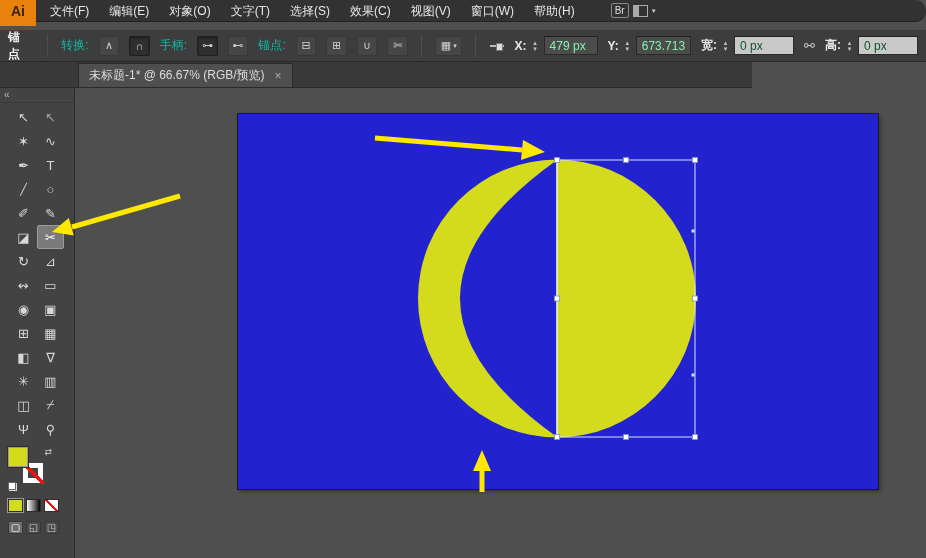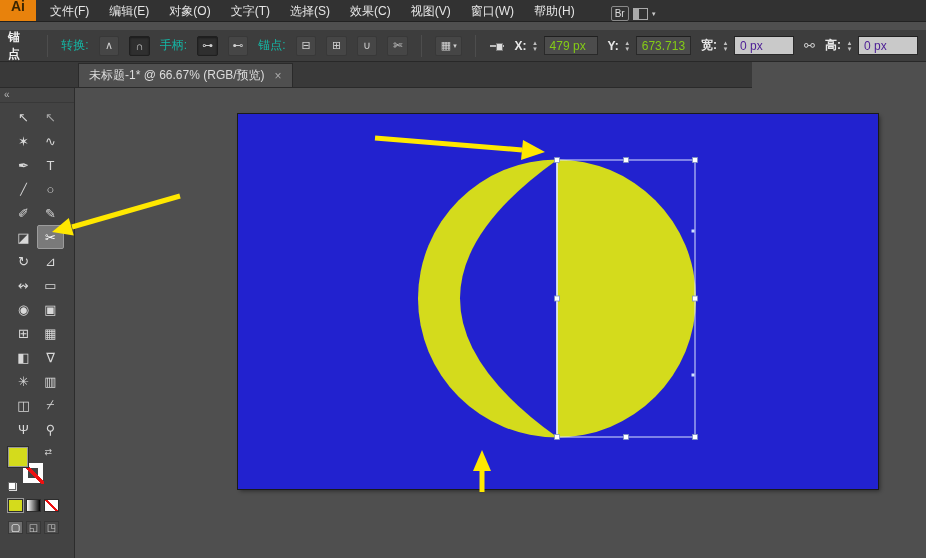--- a/index.html
+++ b/index.html
@@ -6,21 +6,21 @@
     --artboard:#2222cf;
     --shape:#d4db1c;
     --arrow:#ffe800;
     --fill-swatch:#d4db1c;
   }
   *{box-sizing:border-box;margin:0;padding:0;}
   html,body{width:926px;height:558px;overflow:hidden;}
   body{font-family:"Liberation Sans","DejaVu Sans",sans-serif;background:#4f4f4f;position:relative;font-size:12px;}
 
   
-  .menubar{position:absolute;left:0;top:0;width:926px;height:22px;background:#323232;display:flex;align-items:flex-end;color:#e6e6e6;border-bottom:1px solid #222;}
+  .menubar{position:absolute;left:0;top:0;width:926px;height:22px;background:#323232;display:flex;align-items:center;color:#e6e6e6;border-bottom:1px solid #222;border-radius:14px;}
   .ai-logo{width:36px;height:30px;background:#e8820c;color:#3a2502;font-weight:bold;font-size:14px;display:flex;align-items:center;justify-content:center;cursor:pointer;}
   .menus{display:flex;height:100%;align-items:center;margin-left:4px;}
   .menu-item{padding:0 10px;line-height:30px;cursor:pointer;white-space:nowrap;}
   .mb-right{display:flex;align-items:center;margin-left:26px;gap:4px;}
   .br-badge{border:1px solid #8a8a8a;border-radius:2px;padding:1px 3px;font-size:10px;color:#ddd;cursor:pointer;}
   .ws-btn{display:flex;align-items:center;gap:3px;cursor:pointer;}
   .ws-icon{width:15px;height:12px;border:1px solid #aaa;background:linear-gradient(90deg,#aaa 0 5px,transparent 5px);}
   .caret{font-size:6px;color:#ccc;}
 
   
@@ -31,22 +31,22 @@
   .icon-btn{width:24px;height:20px;background:#464646;border:1px solid #383838;border-radius:2px;display:flex;align-items:center;justify-content:center;font-size:11px;color:#cfcfcf;cursor:pointer;}
   .icon-btn.pressed{background:#2f2f2f;border-color:#1f1f1f;box-shadow:inset 0 1px 2px #1a1a1a;}
   .icon-btn.wide{width:32px;gap:2px;}
   .hslider-icon{width:18px;height:20px;position:relative;cursor:pointer;}
   .hslider-icon::before{content:"";position:absolute;left:1px;right:1px;top:9px;height:2px;background:#bbb;}
   .hslider-icon::after{content:"";position:absolute;left:7px;top:7px;width:5px;height:6px;background:#ddd;border:1px solid #777;}
   .field-group{display:flex;align-items:center;gap:3px;}
   .flabel{font-weight:bold;color:#e8e8e8;}
   .stepper{display:flex;flex-direction:column;align-items:center;width:11px;cursor:pointer;color:#c0c0c0;}
   .stepper i{font-style:normal;font-size:7px;line-height:6px;}
-  .field{min-width:54px;height:19px;background:#4c4c4c;border:1px solid #292929;border-top-color:#1f1f1f;padding:0 5px;display:flex;align-items:center;color:#84cc16;cursor:text;}
-  .field.light{background:#c9c9c9;color:#4c1d95;min-width:60px;}
+  .field{min-width:54px;height:19px;background:#4c4c4c;border:1px solid #292929;border-top-color:#1f1f1f;padding:0 5px;display:flex;align-items:center;color:#86efac;cursor:text;}
+  .field.light{background:#c9c9c9;color:#14532d;min-width:60px;}
   .link-icon{font-size:13px;color:#ccc;cursor:pointer;}
 
   
   .tabbar{position:absolute;left:0;top:62px;width:752px;height:26px;background:#393939;border-bottom:1px solid #2a2a2a;display:flex;align-items:flex-end;}
   .tab{margin-left:78px;height:24px;background:#4f4f4f;border:1px solid #2a2a2a;border-bottom:none;display:flex;align-items:center;gap:10px;padding:0 10px;color:#dcdcdc;cursor:pointer;}
   .tab-close{color:#aaa;font-size:12px;cursor:pointer;}
 
   
   .toolpanel{position:absolute;left:0;top:88px;width:75px;height:470px;background:#434343;border-right:1px solid #2c2c2c;z-index:2;}
   .panel-head{height:15px;color:#b5b5b5;font-size:10px;padding:1px 4px;cursor:pointer;text-align:left;border-bottom:1px solid #383838;}

